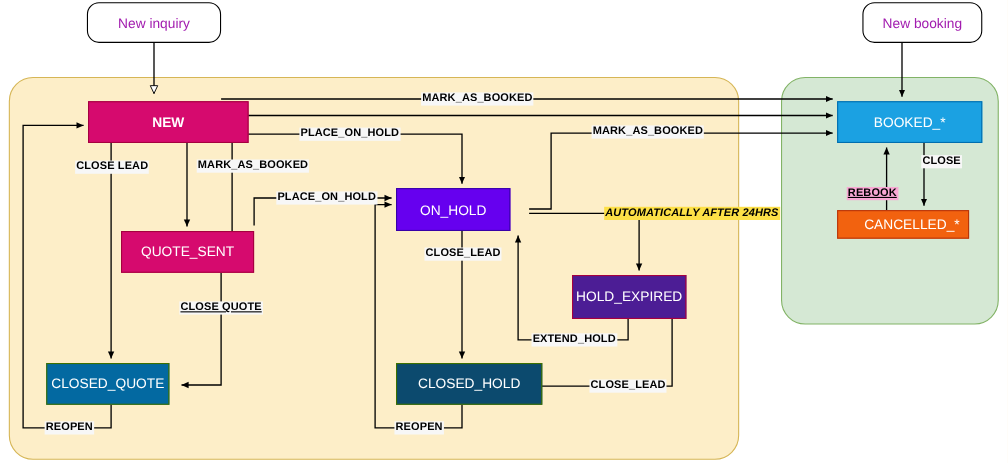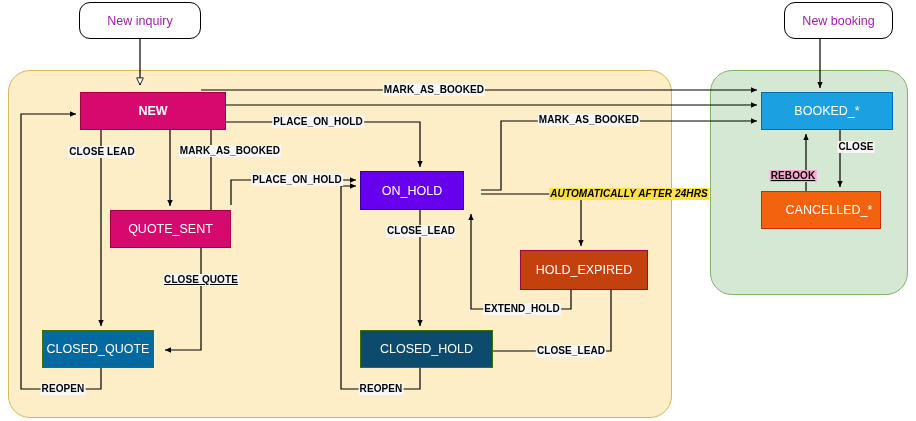--- a/index.html
+++ b/index.html
@@ -83,24 +83,24 @@
     </g>
   </svg>
 
   <div id="nodes-layer">
       <div class="node io" style="left: 79px; top: 2px; width: 122px; height: 37px;">New inquiry</div>
       <div class="node io" style="left: 784px; top: 2px; width: 109px; height: 37px;">New booking</div>
       <div class="node" style="left: 80px; top: 92px; width: 146px; height: 38px; background: rgb(214, 10, 110); border: 1.2px solid rgb(165, 0, 64); font-weight: bold;">NEW</div>
       <div class="node" style="left: 110px; top: 210px; width: 121px; height: 38px; background: rgb(214, 10, 110); border: 1.2px solid rgb(165, 0, 64);">QUOTE_SENT</div>
       <div class="node" style="left: 42px; top: 330px; width: 112px; height: 38px; background: #0369a1; border: 1.2px solid rgb(61, 112, 0);">CLOSED_QUOTE</div>
       <div class="node" style="left: 360px; top: 171px; width: 104px; height: 39px; background: rgb(102, 0, 239); border: 1.2px solid rgb(55, 0, 168);">ON_HOLD</div>
-      <div class="node" style="left: 520px; top: 250px; width: 128px; height: 40px; background: #c2410c; border: 1.2px solid rgb(165, 0, 64);">HOLD_EXPIRED</div>
+      <div class="node" style="left: 520px; top: 250px; width: 104px; height: 40px; background: #4c1d95; border: 1.2px solid rgb(165, 0, 64);">HOLD_EXPIRED</div>
       <div class="node" style="left: 360px; top: 330px; width: 133px; height: 38px; background: #0c4a6e; border: 1.2px solid rgb(61, 112, 0);">CLOSED_HOLD</div>
       <div class="node" style="left: 761px; top: 92px; width: 132px; height: 38px; background: rgb(27, 161, 226); border: 1.2px solid rgb(0, 110, 175);">BOOKED_*</div>
-      <div class="node" style="left: 761px; top: 191px; width: 120px; height: 38px; background: rgb(242, 98, 15); border: 1.2px solid rgb(184, 53, 10); padding-left: 16px;">CANCELLED_*</div>
+      <div class="node" style="left: 761px; top: 191px; width: 120px; height: 26px; background: rgb(242, 98, 15); border: 1.2px solid rgb(184, 53, 10); padding-left: 16px;">CANCELLED_*</div>
     </div>
   <div id="labels-layer">
       <div class="edge-label" style="left: 434px; top: 90px; background: rgb(247, 247, 247);">MARK_AS_BOOKED</div>
       <div class="edge-label" style="left: 318px; top: 122px; background: rgb(247, 247, 247);">PLACE_ON_HOLD</div>
       <div class="edge-label" style="left: 230px; top: 151px; background: rgb(247, 247, 247);">MARK_AS_BOOKED</div>
       <div class="edge-label" style="left: 102px; top: 152px; background: rgb(247, 247, 247);">CLOSE LEAD</div>
       <div class="edge-label" style="left: 297px; top: 180px; background: rgb(247, 247, 247);">PLACE_ON_HOLD</div>
       <div class="edge-label" style="left: 201px; top: 280px; background: rgb(247, 247, 247); text-decoration: underline;">CLOSE QUOTE</div>
       <div class="edge-label" style="left: 63px; top: 389px; background: rgb(247, 247, 247);">REOPEN</div>
       <div class="edge-label" style="left: 589px; top: 120px; background: rgb(247, 247, 247);">MARK_AS_BOOKED</div>

